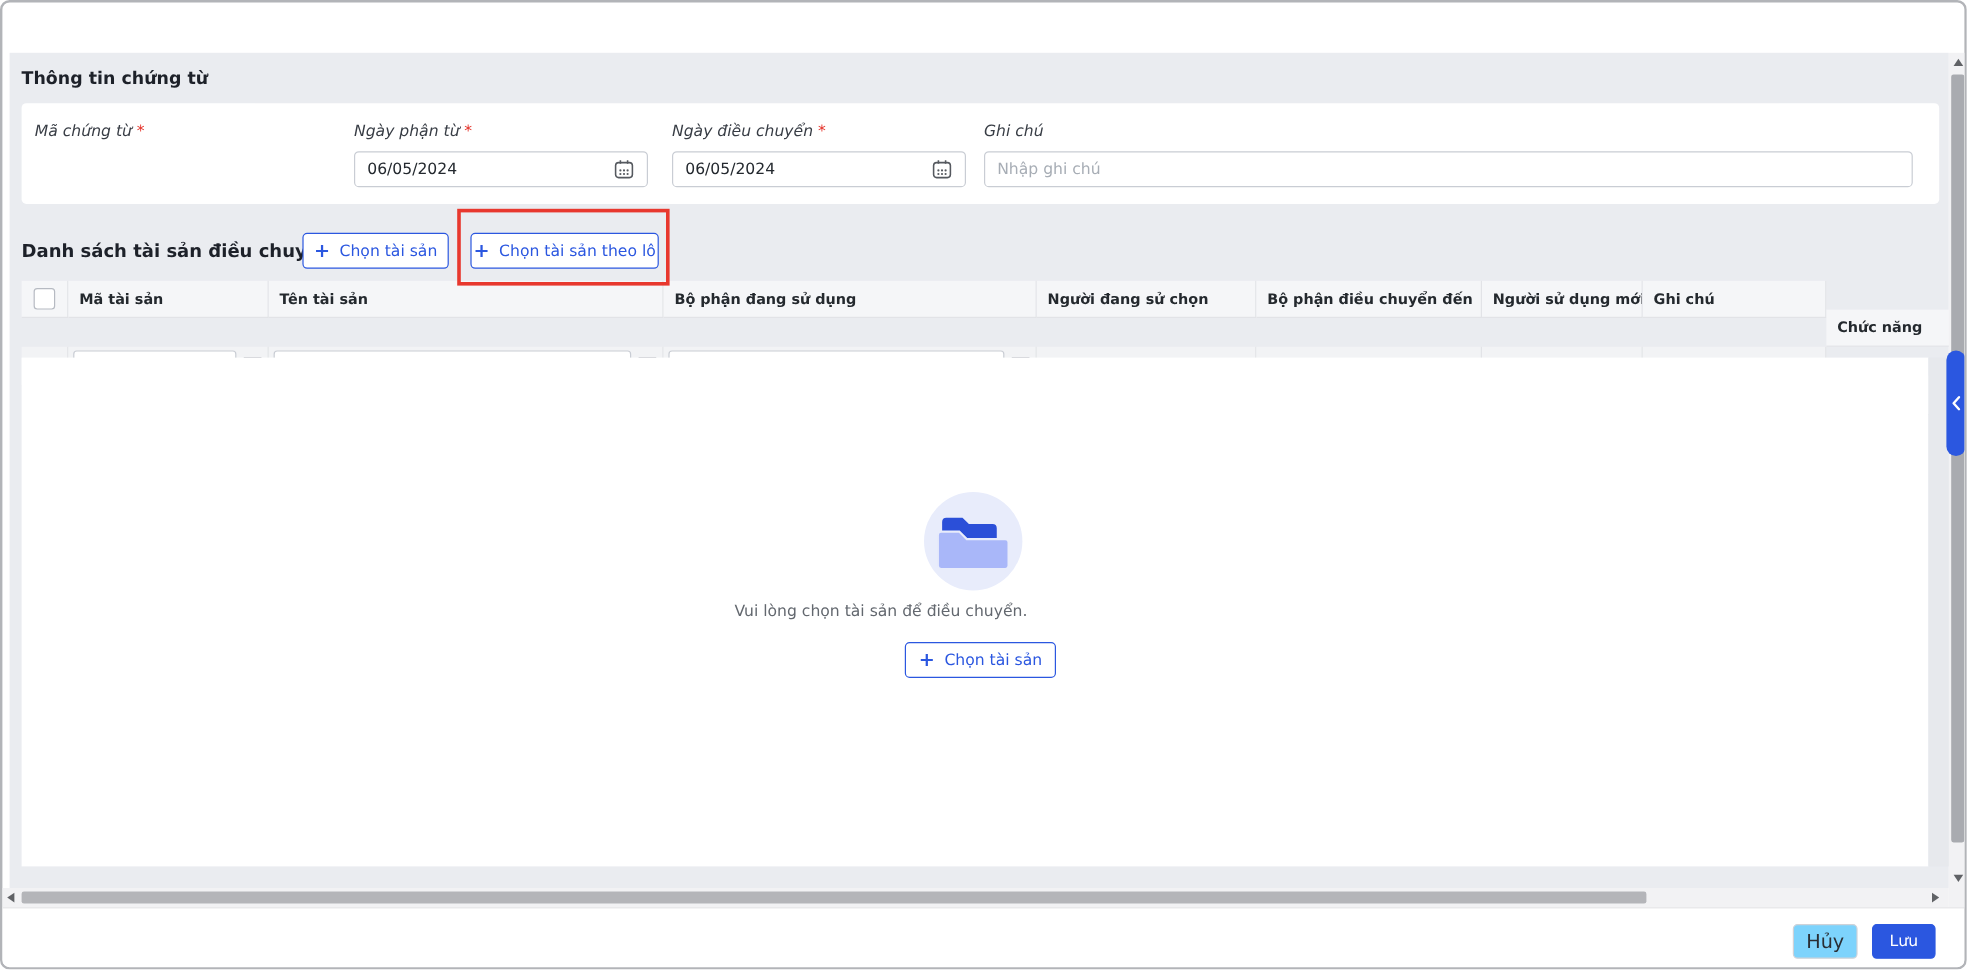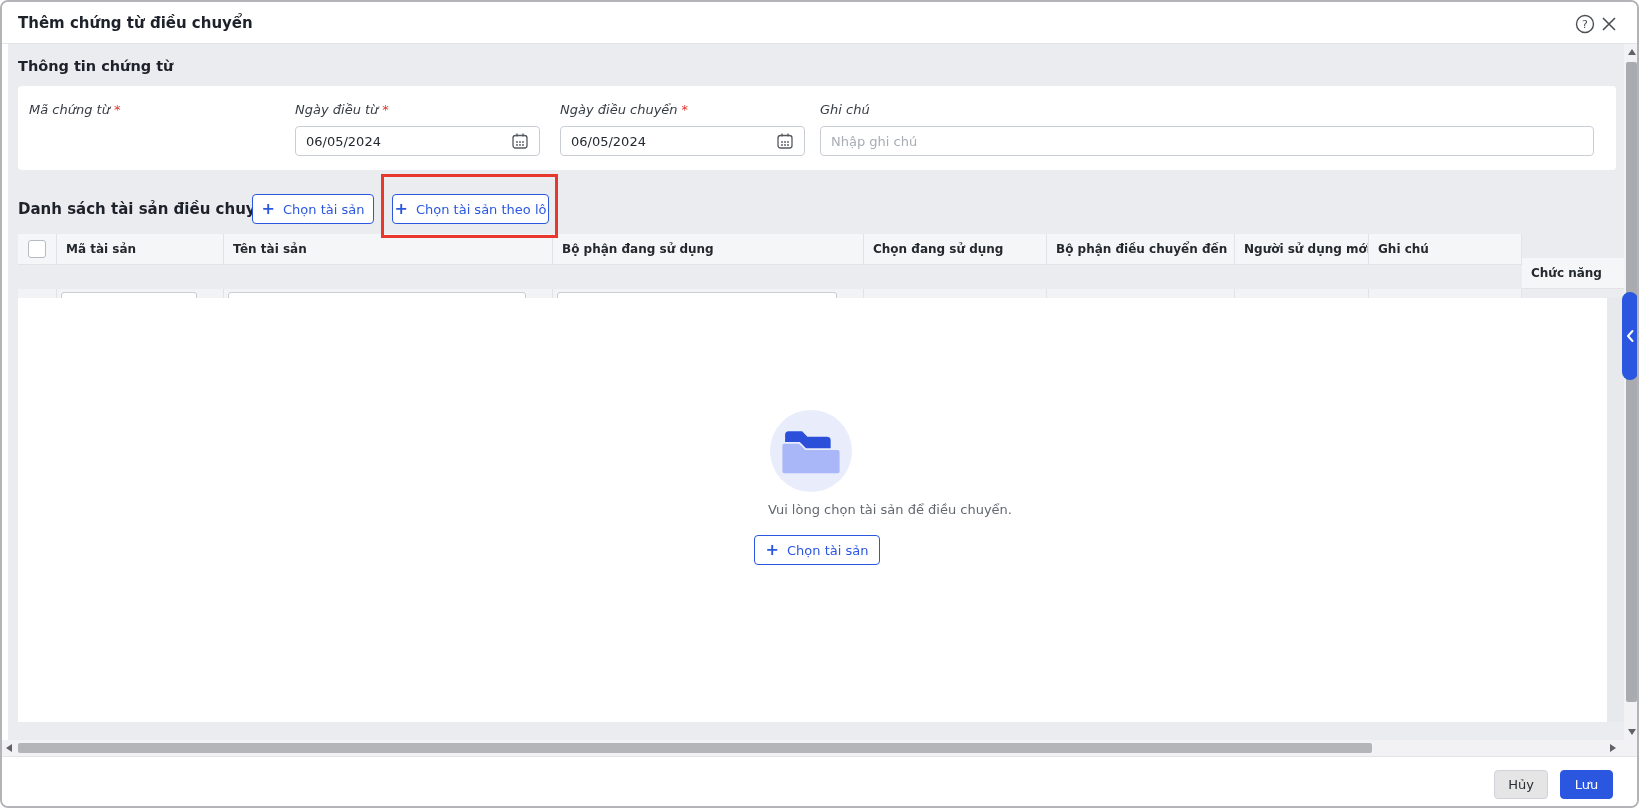--- a/index.html
+++ b/index.html
@@ -57,71 +57,61 @@
   .flt-select { flex:1 1 auto; height:26px; background:#fff; border:1px solid #c9cdd4; border-radius:3px;
                 display:flex; align-items:center; justify-content:flex-end; padding-right:8px; cursor:pointer; }
   .sel-caret { width:0; height:0; border-left:4px solid transparent; border-right:4px solid transparent; border-top:5px solid #2c2f33; }
   .funnel { width:17px; height:16px; flex:0 0 auto; cursor:pointer; }
   .tbody { left:16px; top:296px; width:1589px; height:424px; background:#fff; }
   .tbody-gutter { left:1605px; top:296px; width:18px; height:424px; background:#e7e9ed; }
 
   
   .empty-circle { left:768px; top:408px; width:82px; height:82px; border-radius:50%; background:#e8ecfb;
                   display:flex; align-items:center; justify-content:center; }
-  .empty-msg { left:610px; top:500px; width:400px; text-align:right; font-size:13px; color:#63686f; }
+  .empty-msg { left:610px; top:500px; width:400px; text-align:left; font-size:13px; color:#63686f; }
   .btn-empty { left:752px; top:533px; width:126px; }
 
   
   .vscroll { left:1622px; top:42px; width:15px; height:696px; background:#f2f2f4; }
   .vthumb { left:1624px; top:60px; width:11px; height:640px; background:#a9abb0; border-radius:2px; cursor:grab; }
   .hscroll { left:0; top:738px; width:1622px; height:16px; background:#f2f2f4; }
   .hthumb { left:16px; top:741px; width:1354px; height:10px; background:#b4b5b9; border-radius:2px; cursor:grab; }
   .corner { left:1622px; top:738px; width:15px; height:16px; background:#f2f2f4; }
   .arr { width:0; height:0; position:absolute; cursor:pointer; }
   .arr-up    { left:1626px; top:47px;  border-left:4px solid transparent; border-right:4px solid transparent; border-bottom:6px solid #606266; }
   .arr-down  { left:1626px; top:727px; border-left:4px solid transparent; border-right:4px solid transparent; border-top:6px solid #606266; }
   .arr-left  { left:4px;    top:742px; border-top:4px solid transparent; border-bottom:4px solid transparent; border-right:6px solid #606266; }
   .arr-right { left:1608px; top:742px; border-top:4px solid transparent; border-bottom:4px solid transparent; border-left:6px solid #606266; }
   .pill { left:1620px; top:290px; width:16px; height:88px; background:#2b57e0; border-radius:8px; z-index:40;
           display:flex; align-items:center; justify-content:center; cursor:pointer; }
 
   
   .footer { left:0; top:754px; width:100%; height:50px; background:#fff; border-top:1px solid #e4e4e6; }
-  .btn-cancel { left:1492px; top:768px; width:54px; height:29px; background:#e5e5e5; border:1px solid #cfd2d8; border-radius:4px;
-                color:#2a2e34; font-size:13px; display:flex; align-items:center; justify-content:center; cursor:pointer; }
+  .btn-cancel { left:1492px; top:768px; width:54px; height:29px; background:#7dd3fc; border:1px solid #cfd2d8; border-radius:4px;
+                color:#2a2e34; font-size:16px; display:flex; align-items:center; justify-content:center; cursor:pointer; }
   .btn-save { left:1558px; top:768px; width:53px; height:29px; background:#2b57e0; border:1px solid #2b57e0; border-radius:4px;
               color:#fff; font-size:13px; display:flex; align-items:center; justify-content:center; cursor:pointer; }
 </style>
 </head>
 <body>
 
 <div class="stage">
 
-  <div class="abs titlebar">
-    <div class="abs title">Thêm chứng từ điều chuyển</div>
-    <svg class="abs tb-icon" style="left:1573px" viewBox="0 0 20 20">
-      <circle cx="10" cy="10" r="8.5" fill="none" stroke="currentColor" stroke-width="1.4"></circle>
-      <text x="10" y="14" text-anchor="middle" font-size="11" fill="currentColor">?</text>
-    </svg>
-    <svg class="abs tb-icon" style="left:1597px" viewBox="0 0 20 20">
-      <path d="M4 4 L16 16 M16 4 L4 16" stroke="currentColor" stroke-width="1.6" fill="none"></path>
-    </svg>
-  </div>
 
   <div class="abs panel"></div>
 
   <div class="abs sec-title">Thông tin chứng từ</div>
   <div class="abs card"></div>
 
   <div class="abs fld-label f1">
     <span>Mã chứng từ</span><span class="req">*</span>
   </div>
 
   <div class="abs fld-label f2">
-    <span>Ngày điều từ</span><span class="req">*</span>
+    <span>Ngày phận từ</span><span class="req">*</span>
   </div>
   <div class="abs fld-box f2" role="textbox">
     <span class="grow">06/05/2024</span>
     <svg class="cal-icon" viewBox="0 0 18 18">
       <rect x="2" y="3.5" width="14" height="12.5" rx="2.5" fill="none" stroke="#55595f" stroke-width="1.3"></rect>
       <path d="M6 1.5 v3 M12 1.5 v3" stroke="#55595f" stroke-width="1.3"></path>
       <circle cx="6" cy="10" r="0.9" fill="#55595f"></circle>
         <circle cx="9" cy="10" r="0.9" fill="#55595f"></circle>
         <circle cx="12" cy="10" r="0.9" fill="#55595f"></circle>
       <circle cx="6" cy="13" r="0.9" fill="#55595f"></circle>
@@ -173,21 +163,21 @@
       <div class="th c1">
           <span>Mã tài sản</span>
         </div>
       <div class="th c2">
           <span>Tên tài sản</span>
         </div>
       <div class="th c3">
           <span>Bộ phận đang sử dụng</span>
         </div>
       <div class="th c4">
-          <span>Chọn đang sử dụng</span>
+          <span>Người đang sử chọn</span>
         </div>
       <div class="th c5"><span>Bộ phận điều chuyển đến</span>&nbsp;</div>
       <div class="th c6">
           <span>Người sử dụng mới</span>
         </div>
       <div class="th c7">
           <span>Ghi chú</span>
         </div>
       <div class="th c8">
           <span>Chức năng</span>

